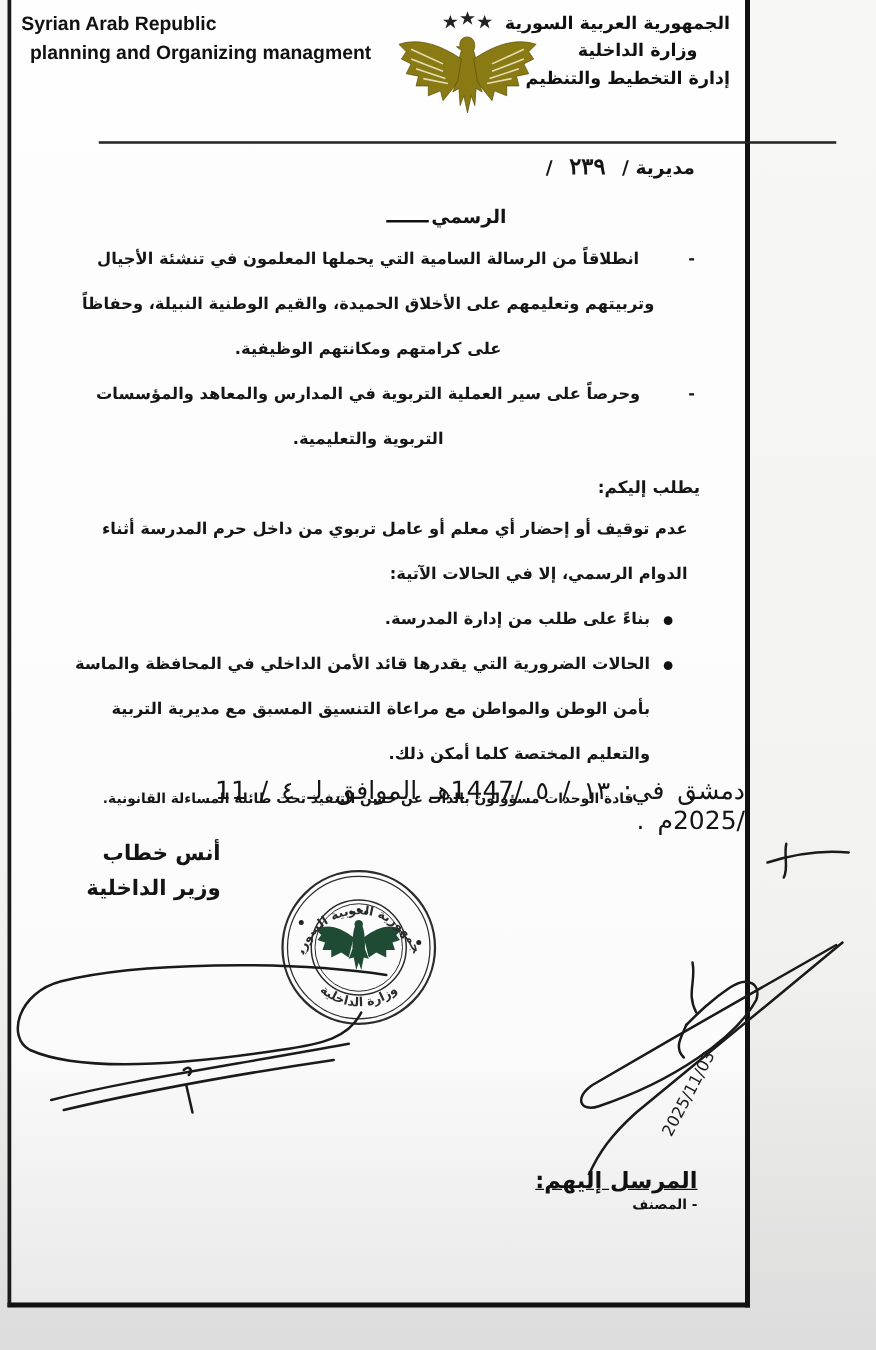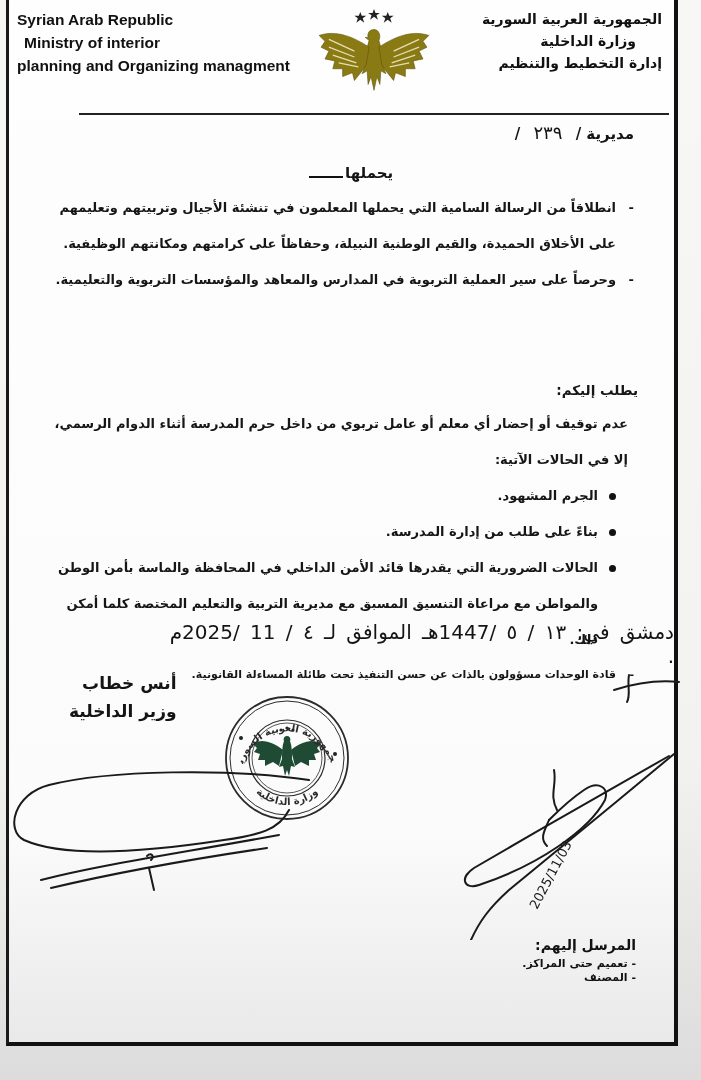--- a/index.html
+++ b/index.html
@@ -4,21 +4,21 @@
 <style>
   html, body { margin: 0; padding: 0; }
   body {
     width: 701px; height: 1080px; overflow: hidden;
     background: linear-gradient(180deg, #f7f7f5 0%, #f2f2f0 70%, #dcdcdc 100%);
     font-family: "DejaVu Sans", sans-serif;
     color: #141414;
     position: relative;
   }
   .page {
-    position: absolute; left: 6px; top: 0; width: 672px; height: 1046px;
+    position: absolute; left: 6px; top: 0; width: 594px; height: 1046px;
     background: linear-gradient(180deg, #fefefe 0%, #fbfbfb 80%, #e9e9e9 100%);
     border-left: 3px solid #1a1a1a;
     border-right: 4px solid #111;
     border-bottom: 4px solid #111;
     box-sizing: border-box;
   }
   .hdr-en {
     position: absolute; left: 8px; top: 8px;
     font-family: "Liberation Sans", sans-serif; font-weight: bold;
     font-size: 15.5px; line-height: 23px; color: #111;
@@ -29,31 +29,31 @@
     font-family: "DejaVu Sans", sans-serif; font-weight: bold;
     font-size: 14px; line-height: 22px; color: #111;
   }
   .hdr-ar div:nth-child(2) { padding-right: 26px; }
   .emblem { position: absolute; left: 306px; top: 8px; width: 118px; height: 98px; }
   .rule { position: absolute; left: 70px; top: 113px; width: 590px; border-top: 2px solid #222; }
   .refno {
     position: absolute; right: 40px; top: 122px; direction: rtl;
     font-weight: bold; font-size: 15px;
   }
-  .refno .num { font-family: "DejaVu Serif", serif; font-weight: normal; font-size: 18px; margin: 0 8px; }
+  .refno .num { font-family: "DejaVu Serif", serif; font-weight: bold; font-size: 18px; margin: 0 8px; }
   .subject {
     position: absolute; left: 300px; top: 164px; direction: rtl;
     font-weight: bold; font-size: 15px; letter-spacing: 0.5px;
   }
   .subject::after { content: ""; display: inline-block; width: 34px; border-bottom: 2px solid #111; margin-right: 2px; }
   .body-text {
     position: absolute; left: 42px; right: 36px; direction: rtl; text-align: right;
     font-size: 13px; font-weight: bold; color: #161616;
   }
-  .dash-item { position: relative; padding-right: 22px; line-height: 36px; }
+  .dash-item { position: relative; padding-right: 22px; line-height: 36px; text-align: center; }
   .dash-item::before { content: "-"; position: absolute; right: 4px; top: 0; }
   .bullet-item { position: relative; padding-right: 40px; line-height: 36px; }
   .bullet-item::before {
     content: ""; position: absolute; right: 22px; top: 15px;
     width: 7px; height: 7px; border-radius: 50%; background: #111;
   }
   .req-title { line-height: 32px; font-size: 13.5px; margin-top: 42px; }
   .req-para { padding-right: 10px; line-height: 36px; }
   .final { font-size: 11px; line-height: 34px; }
   .date-line {
@@ -64,30 +64,29 @@
     position: absolute; left: 60px; top: 656px; direction: rtl; text-align: right;
     font-weight: bold; font-size: 17px; line-height: 28px; letter-spacing: 1px; margin-top: 13px;
   }
   .signer .title { letter-spacing: 3px; }
   .stamp { position: absolute; left: 214px; top: 694px; width: 128px; height: 128px; }
   .sig-svg { position: absolute; left: 0; top: 660px; width: 701px; height: 280px; }
   .recipients {
     position: absolute; right: 38px; top: 938px; direction: rtl; text-align: right;
     font-weight: bold; font-size: 11px; line-height: 14.5px; color: #111;
   }
-  .recipients .rtitle { font-size: 14px; margin-bottom: 4px; }
+  .recipients .rtitle { font-size: 18px; text-decoration: underline; margin-bottom: 4px; }
 </style>
 </head>
 <body>
 
 <div class="page">
 
   <div class="hdr-en">
     <div>Syrian Arab Republic</div>
-    <div>Ministry of interior</div>
     <div>planning and Organizing managment</div>
   </div>
 
   <svg class="emblem" viewBox="0 0 120 100">
     <g fill="#222">
       <polygon points="46,4 47.5,8 52,8 48.5,10.5 50,15 46,12 42,15 43.5,10.5 40,8 44.5,8"></polygon>
       <polygon points="60,1 61.5,5 66,5 62.5,7.5 64,12 60,9 56,12 57.5,7.5 54,5 58.5,5"></polygon>
       <polygon points="74,4 75.5,8 80,8 76.5,10.5 78,15 74,12 70,15 71.5,10.5 68,8 72.5,8"></polygon>
     </g>
     <g fill="#8a7a14" stroke="#5d520a" stroke-width="0.6">
@@ -114,31 +113,30 @@
   </div>
 
   <div class="rule"></div>
 
   <div class="refno">
     <span>مديرية /</span>
     <span class="num">٢٣٩</span>
     <span>/</span>
   </div>
 
-  <div class="subject">يحملها</div>
+  <div class="subject">الرسمي</div>
 
   <div class="body-text" style="top:190px;">
     <div class="dash-item">انطلاقاً من الرسالة السامية التي يحملها المعلمون في تنشئة الأجيال وتربيتهم وتعليمهم على الأخلاق الحميدة، والقيم الوطنية النبيلة، وحفاظاً على كرامتهم ومكانتهم الوظيفية.</div>
     <div class="dash-item">وحرصاً على سير العملية التربوية في المدارس والمعاهد والمؤسسات التربوية والتعليمية.</div>
   </div>
 
   <div class="body-text" style="top:332px;">
     <div class="req-title">يطلب إليكم:</div>
     <div class="req-para">عدم توقيف أو إحضار أي معلم أو عامل تربوي من داخل حرم المدرسة أثناء الدوام الرسمي، إلا في الحالات الآتية:</div>
-    <div class="bullet-item">الجرم المشهود.</div>
     <div class="bullet-item">بناءً على طلب من إدارة المدرسة.</div>
     <div class="bullet-item">الحالات الضرورية التي يقدرها قائد الأمن الداخلي في المحافظة والماسة بأمن الوطن والمواطن مع مراعاة التنسيق المسبق مع مديرية التربية والتعليم المختصة كلما أمكن ذلك.</div>
     <div class="dash-item final">قادة الوحدات مسؤولون بالذات عن حسن التنفيذ تحت طائلة المساءلة القانونية.</div>
   </div>
 
   <div class="date-line">دمشق في: ١٣ / ٥ /1447هـ الموافق لـ ٤ / 11 /2025م .</div>
 
   <div class="signer">
     <div>أنس خطاب</div>
     <div class="title">وزير الداخلية</div>
@@ -187,17 +185,16 @@
       <path d="M660 96 C600 130 530 170 465 208 C450 218 455 230 470 225 C530 205 580 170 596 140 C600 128 590 120 575 130 C560 140 550 150 540 160"></path>
       <path d="M665 94 C610 140 560 180 500 230 C480 248 470 262 462 280"></path>
       <path d="M545 110 C548 125 540 135 548 150"></path>
       <path d="M540 160 C536 170 530 178 538 186"></path>
     </g>
     <text x="528" y="250" font-size="13" fill="#1a1a1a" font-family="DejaVu Sans, sans-serif" transform="rotate(-62 528 250)">2025/11/03</text>
   </svg>
 
   <div class="recipients">
     <div class="rtitle">المرسل إليهم:</div>
-    <div>- تعميم حتى المراكز.</div>
     <div>- المصنف</div>
   </div>
 
 </div>
 
 </body></html>

